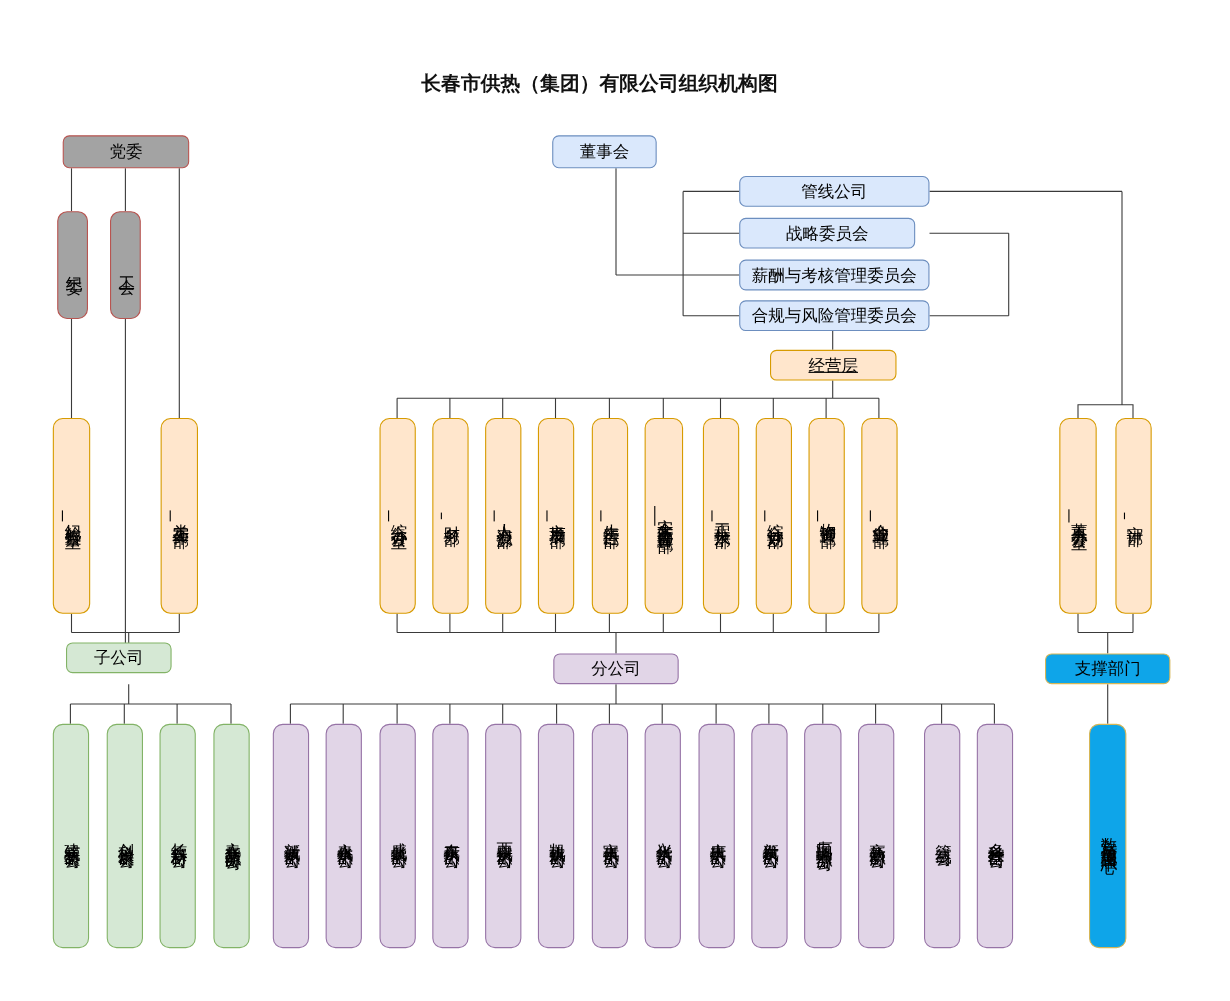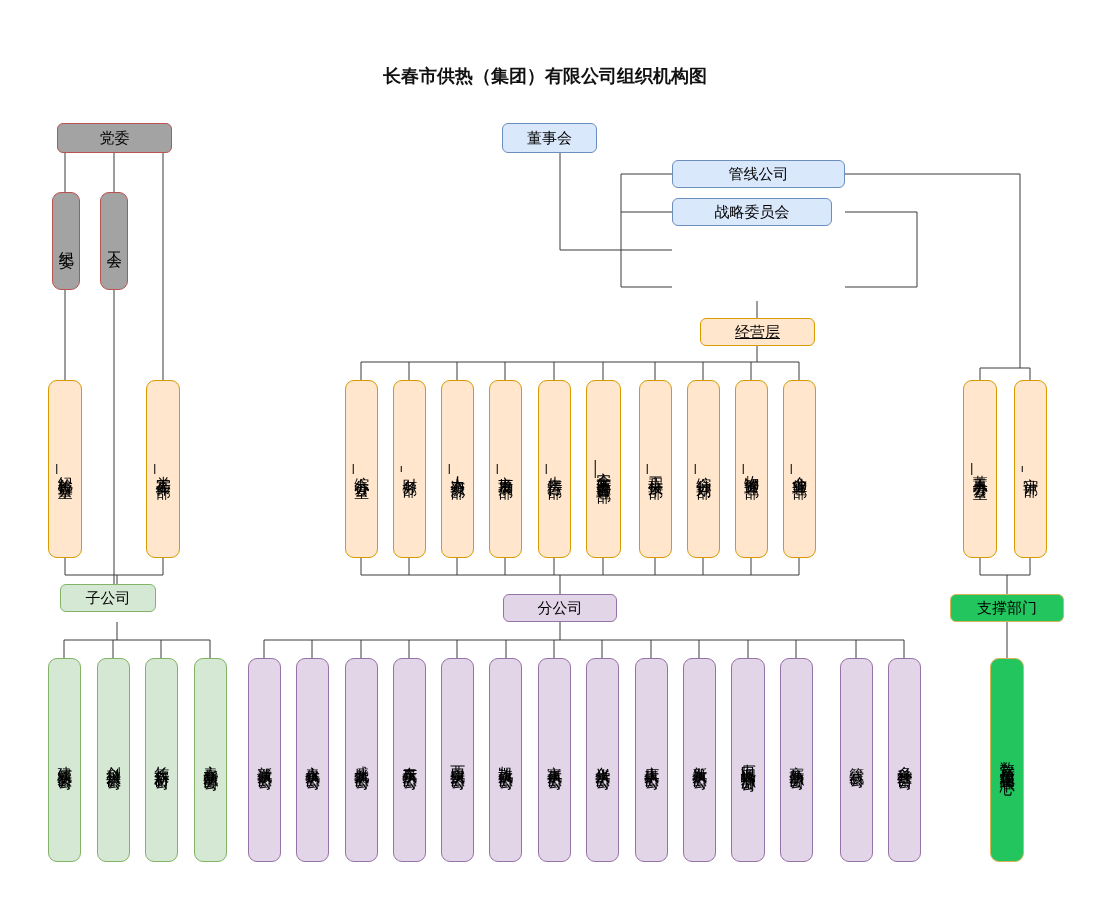--- a/index.html
+++ b/index.html
@@ -12,21 +12,21 @@
        display:flex; align-items:center; justify-content:center;
        font-size:15px; color:#000; }
   .h { border-radius:6px; }
   .v { border-radius:9px; writing-mode:vertical-lr; text-orientation:upright;
        letter-spacing:2px; line-height:1.1; padding:8px 0; }
   .c-red    { background:#a3a3a3; border-color:#b85450; }
   .c-blue   { background:#dae8fc; border-color:#6c8ebf; }
   .c-orange { background:#ffe6cc; border-color:#d79b00;text-decoration:underline; }
   .c-green  { background:#d5e8d4; border-color:#82b366; }
   .c-purple { background:#e1d5e7; border-color:#9673a6; }
-  .c-yellow { background:#22c55e; border-color:#d6b656; }
+  .c-yellow { background:#0ea5e9; border-color:#d6b656; }
 </style>
 </head>
 <body>
 
 <div id="canvas">
 
   <svg class="wires" width="1118" height="910">
     <g fill="none" stroke="#3a3a3a" stroke-width="1">
 
       <path d="M65 153 V192 M114 153 V192 M163 153 V380 M65 290 V380 M114 290 V594 M65 558 V575 M163 558 V575 M65 575 H163 M117 575 V594"></path>
@@ -47,20 +47,22 @@
     </g>
   </svg>
 
   <div class="title">长春市供热（集团）有限公司组织机构图</div>
 
   <div class="n h c-red" style="left:57px;top:123px;width:115px;height:30px">党委</div>
   <div class="n h c-blue" style="left:502px;top:123px;width:95px;height:30px">董事会</div>
 
   <div class="n h c-blue" style="left:672px;top:160px;width:173px;height:28px">管线公司</div>
   <div class="n h c-blue" style="left:672px;top:198px;width:160px;height:28px">战略委员会</div>
+  <div class="n h c-blue" style="left:672px;top:236px;width:173px;height:28px">薪酬与考核管理委员会</div>
+  <div class="n h c-blue" style="left:672px;top:273px;width:173px;height:28px">合规与风险管理委员会</div>
 
   <div class="n h c-orange" style="left:700px;top:318px;width:115px;height:28px">经营层</div>
 
   <div class="n v c-red" style="left:52px;top:192px;width:28px;height:98px">纪委</div>
   <div class="n v c-red" style="left:100px;top:192px;width:28px;height:98px">工会</div>
   <div class="n v c-orange" style="left:48px;top:380px;width:34px;height:178px">纪检监察室</div>
   <div class="n v c-orange" style="left:146px;top:380px;width:34px;height:178px">党委工作部</div>
 
   <div class="n v c-orange" style="left:345px;top:380px;width:33px;height:178px">综合办公室</div>
   <div class="n v c-orange" style="left:393px;top:380px;width:33px;height:178px">财务部</div>

